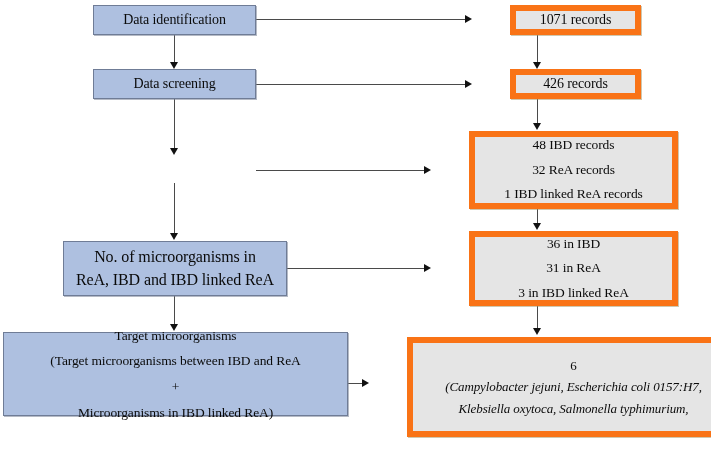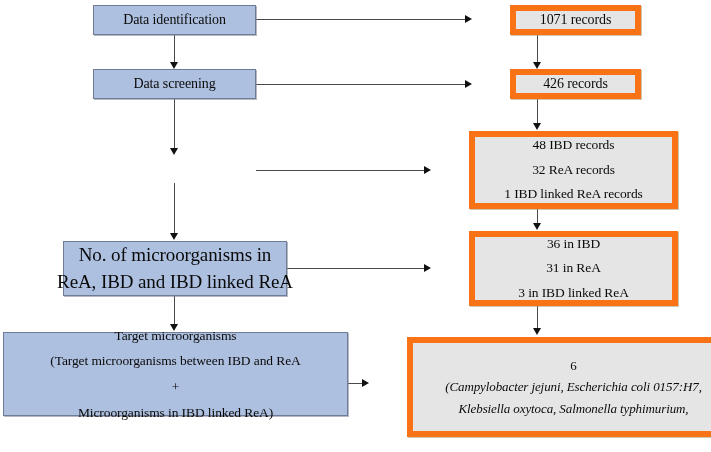--- a/index.html
+++ b/index.html
@@ -113,21 +113,21 @@
 
   <div class="node blue" style="left:93px; top:5px; width:163px; height:30px; font-size:14px;">
     <span class="line">Data identification</span>
   </div>
 
   <div class="node blue" style="left:93px; top:69px; width:163px; height:30px; font-size:14px;">
     <span class="line">Data screening</span>
   </div>
 
 
-  <div class="node blue" style="left:63px; top:241px; width:224px; height:55px; font-size:19px;">
+  <div class="node blue" style="left:63px; top:241px; width:224px; height:55px; font-size:16px;">
     <span class="line">No. of microorganisms in</span>
     <span class="line">ReA, IBD and IBD linked ReA</span>
   </div>
 
   <div class="node blue" style="left:3px; top:332px; width:345px; height:84px; font-size:13.5px; line-height:1.9;">
     <span class="line">Target microorganisms</span>
     <span class="line">(Target microorganisms between IBD and ReA</span>
     <span class="line">+</span>
     <span class="line">Microorganisms in IBD linked ReA)</span>
   </div>

